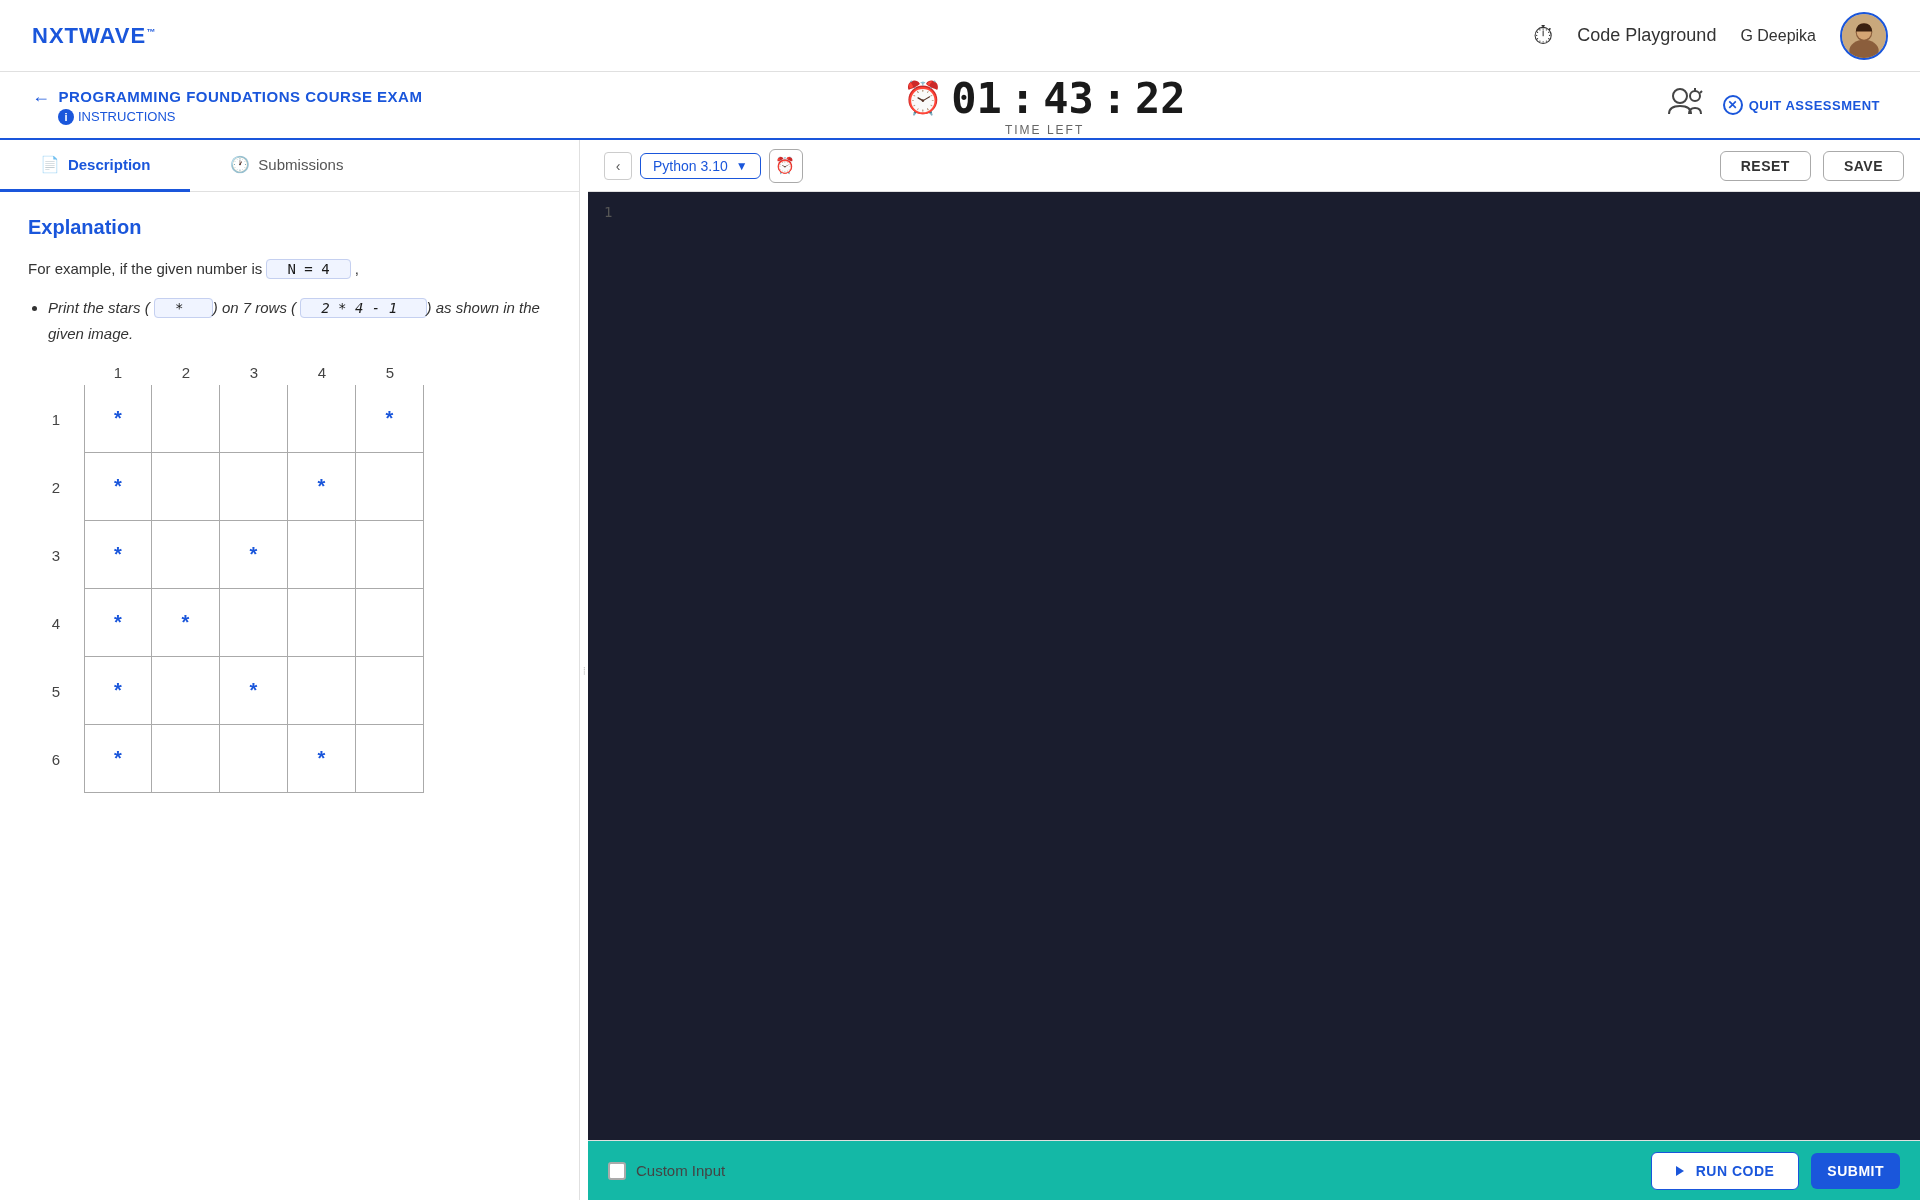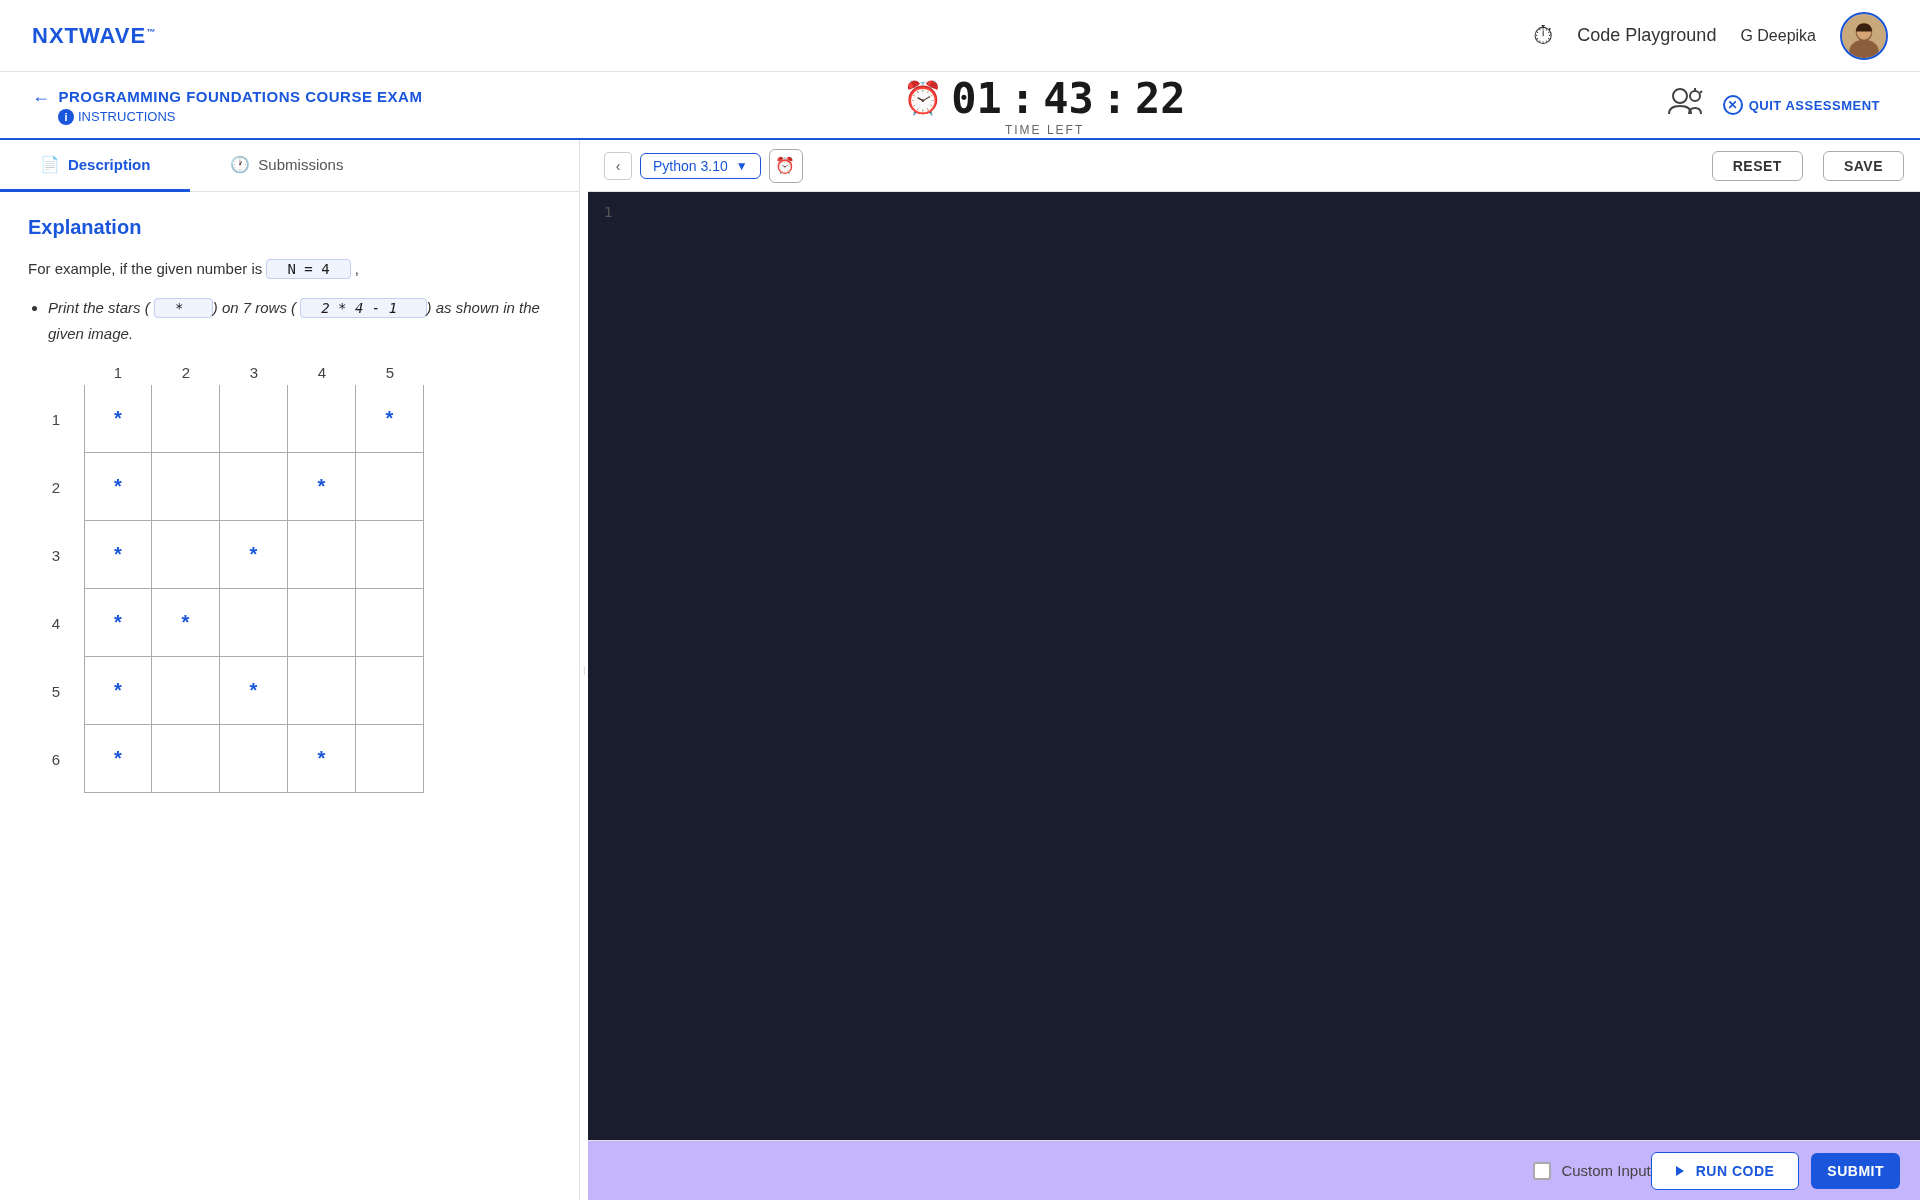--- a/index.html
+++ b/index.html
@@ -133,42 +133,42 @@
       display: flex; align-items: center; gap: 8px;
       border: 1.5px solid #1a56db; border-radius: 6px; padding: 4px 12px;
       font-size: 14px; color: #1a56db; font-weight: 500; cursor: pointer; background: #fff;
     }
     .lang-select-arrow { font-size: 12px; }
     .alarm-btn {
       width: 34px; height: 34px; border: 1.5px solid #aaa; border-radius: 6px;
       background: #fff; cursor: pointer; display: flex; align-items: center; justify-content: center;
       font-size: 16px; color: #555;
     }
-    .toolbar-right { display: flex; gap: 20px; }
+    .toolbar-right { display: flex; gap: 12px; }
     .reset-btn, .save-btn {
       padding: 6px 20px; border: 1.5px solid #aaa; border-radius: 6px;
       background: #fff; font-size: 14px; font-weight: 600; color: #333; cursor: pointer;
       letter-spacing: 0.5px;
     }
 
     .code-editor-area {
       flex: 1; background: #1a1d2e; position: relative; overflow: hidden;
     }
     .line-number {
       position: absolute; top: 12px; left: 16px;
       font-size: 14px; color: #555; font-family: monospace;
     }
 
     
     .bottom-bar {
-      display: flex; align-items: center; justify-content: flex-end;
+      display: flex; align-items: center; justify-content: space-between;
       padding: 12px 20px;
       border-top: 1px solid #e0e0e0;
       height: 60px;
-      background: #c4b5fd;
+      background: #14b8a6;
     }
     .custom-input-section { display: flex; align-items: center; gap: 10px; }
     .custom-input-checkbox {
       width: 18px; height: 18px; border: 2px solid #aaa; border-radius: 3px;
       background: #fff; cursor: pointer;
     }
     .custom-input-label { font-size: 15px; color: #444; }
     .bottom-actions { display: flex; align-items: center; gap: 12px; }
     .run-code-btn {
       display: flex; align-items: center; gap: 12px;

